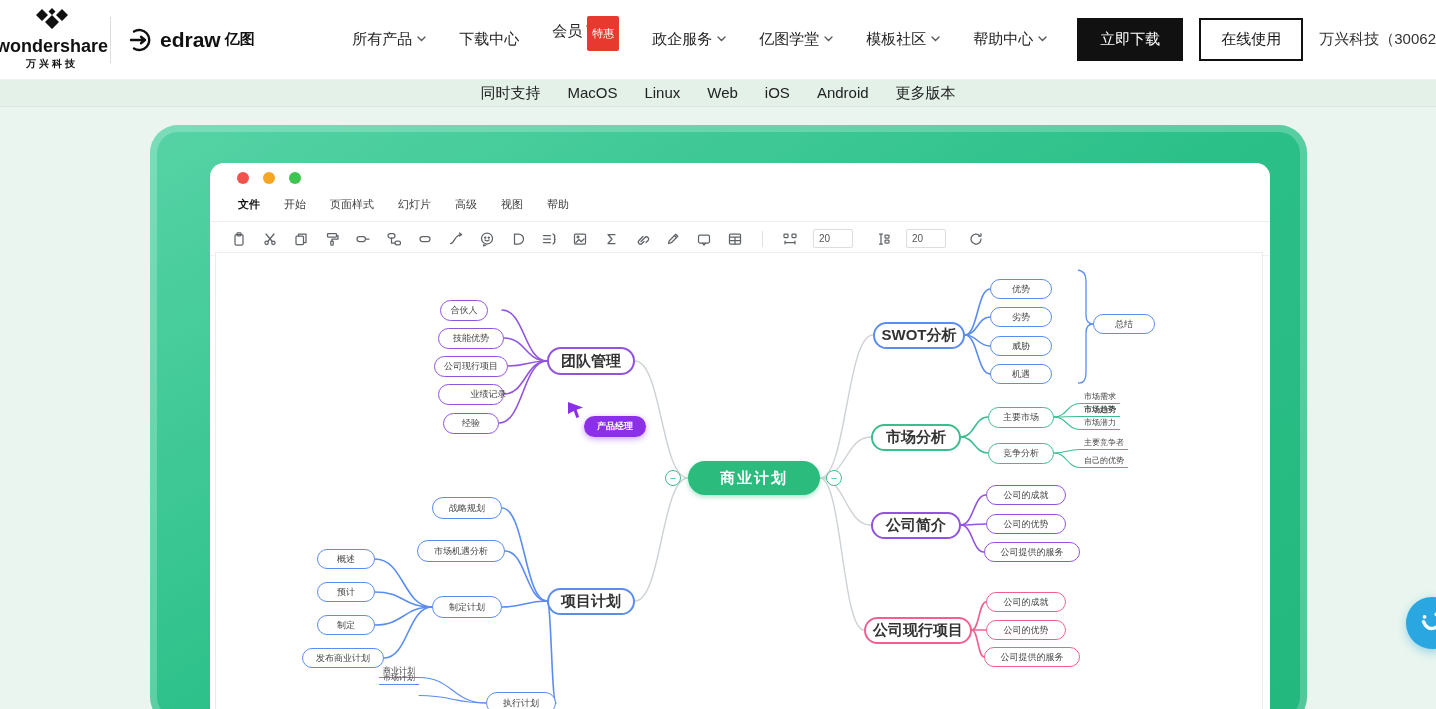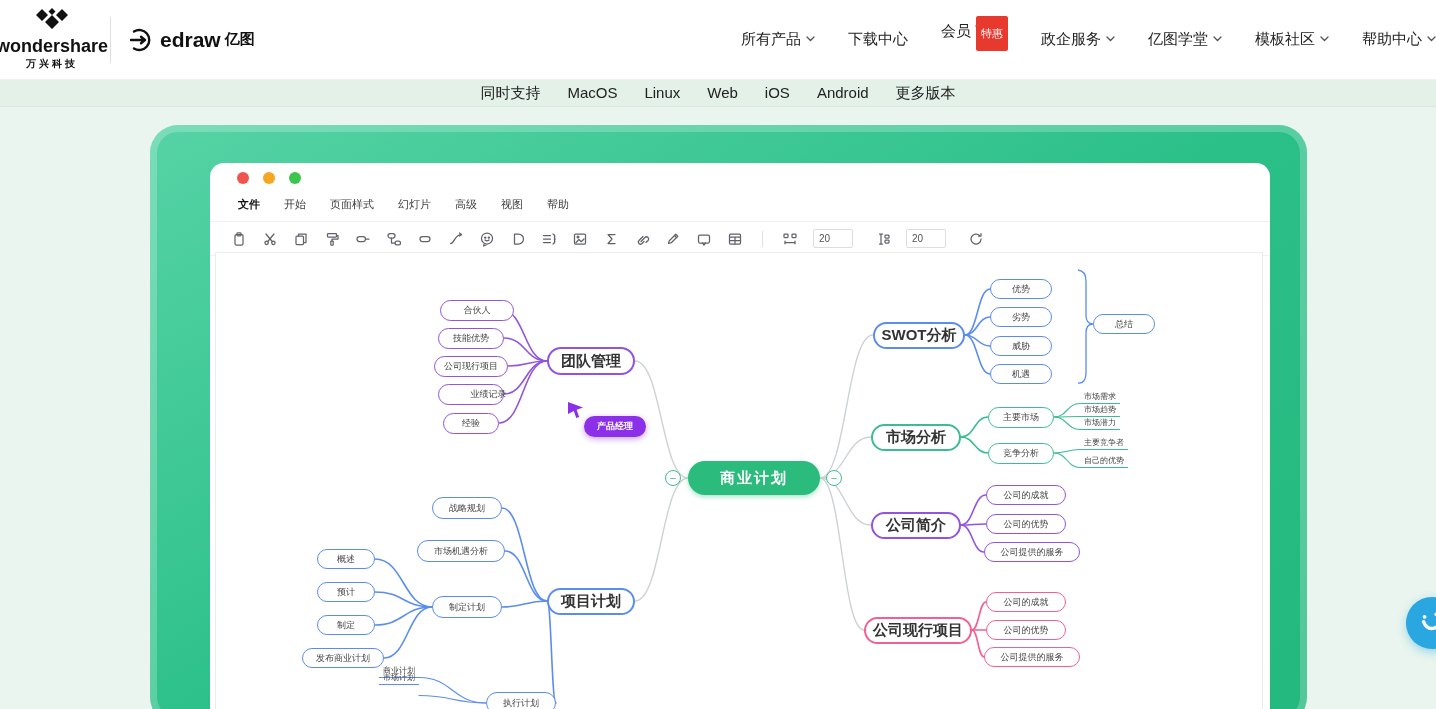--- a/index.html
+++ b/index.html
@@ -116,20 +116,25 @@
           <path d="M1 1l3.5 3.5L8 1" fill="none" stroke="#555" stroke-width="1.3" stroke-linecap="round"></path>
         </svg>
       </div>
       <div class="nav-item">
         <span>帮助中心</span>
         <svg class="chev" width="9" height="6" viewBox="0 0 9 6">
           <path d="M1 1l3.5 3.5L8 1" fill="none" stroke="#555" stroke-width="1.3" stroke-linecap="round"></path>
         </svg>
       </div>
     </nav>
+  <div class="header-actions">
+    <button class="btn-dl">立即下载</button>
+    <button class="btn-online">在线使用</button>
+    <span class="stock">万兴科技（30062</span>
+  </div>
 </header>
 
 <div class="platform-bar">
   <span>同时支持</span>
   <span id="platform-items" style="display:flex;gap:27px">
       <span class="pf">MacOS</span>
       <span class="pf">Linux</span>
       <span class="pf">Web</span>
       <span class="pf">iOS</span>
       <span class="pf">Android</span>
@@ -324,37 +329,37 @@
           <path d="M216 354 C192 354 192 405 168 405" fill="none" stroke="#5b8def" stroke-width="1.6" stroke-linecap="round"></path>
           <path d="M270 450 C236.5 450 236.5 424.5 203 424.5" fill="none" stroke="#5b8def" stroke-width="1.1" stroke-linecap="round"></path>
           <path d="M270 450 C236.5 450 236.5 442.5 203 442.5" fill="none" stroke="#5b8def" stroke-width="1.1" stroke-linecap="round"></path>
           <path d="M862 17 Q870 18 870 28 L870 62 Q870 71 877 71 Q870 71 870 80 L870 119 Q870 131 862 130" fill="none" stroke="#5b8def" stroke-width="1.3"></path>
         </svg>
       <div id="node-layer">
           <div class="node n-center" style="left: 472px; top: 208px; width: 132px; height: 34px;">商业计划</div>
           <div class="node n-collapse" style="left: 449px; top: 217px; width: 16px; height: 16px;">−</div>
           <div class="node n-collapse" style="left: 610px; top: 217px; width: 16px; height: 16px;">−</div>
           <div class="node n-branch" style="left: 331px; top: 94px; width: 88px; height: 28px; --c: #9254de;">团队管理</div>
-          <div class="node n-sub" style="left: 224px; top: 46.5px; width: 74px; height: 21px; font-family: Liberation Mono, monospace; --c: #9254de;">合伙人</div>
+          <div class="node n-sub" style="left: 224px; top: 46.5px; width: 48px; height: 21px; font-family: Liberation Mono, monospace; --c: #9254de;">合伙人</div>
           <div class="node n-sub" style="left: 222px; top: 74.5px; width: 66px; height: 21px; --c: #9254de;">技能优势</div>
           <div class="node n-sub" style="left: 218px; top: 102.5px; width: 74px; height: 21px; --c: #9254de;">公司现行项目</div>
           <div class="node n-sub" style="left: 222px; top: 130.5px; width: 66px; height: 21px; padding-left: 35px; --c: #9254de;">业绩记录</div>
           <div class="node n-sub" style="left: 227px; top: 159.5px; width: 56px; height: 21px; --c: #9254de;">经验</div>
           <div class="node n-tag" style="left: 368px; top: 162.5px; width: 62px; height: 21px;">产品经理</div>
           <div class="node n-branch" style="left: 657px; top: 68.5px; width: 92px; height: 27px; --c: #5b8def;">SWOT分析</div>
           <div class="node n-sub" style="left: 774px; top: 26px; width: 62px; height: 20px; --c: #5b8def;">优势</div>
           <div class="node n-sub" style="left: 774px; top: 54px; width: 62px; height: 20px; --c: #5b8def;">劣势</div>
           <div class="node n-sub" style="left: 774px; top: 83px; width: 62px; height: 20px; --c: #5b8def;">威胁</div>
           <div class="node n-sub" style="left: 774px; top: 111px; width: 62px; height: 20px; --c: #5b8def;">机遇</div>
           <div class="node n-sub" style="left: 877px; top: 61px; width: 62px; height: 20px; --c: #5b8def;">总结</div>
           <div class="node n-branch" style="left: 655px; top: 170.5px; width: 90px; height: 27px; --c: #3cbd8e;">市场分析</div>
           <div class="node n-sub" style="left: 772px; top: 153.5px; width: 66px; height: 21px; --c: #3cbd8e;">主要市场</div>
           <div class="node n-sub" style="left: 772px; top: 189.5px; width: 66px; height: 21px; --c: #3cbd8e;">竞争分析</div>
           <div class="node n-leaf" style="left: 864px; top: 139.5px; width: 40px; height: 11px; --c: #3cbd8e;">市场需求</div>
-          <div class="node n-leaf" style="left: 864px; top: 152.5px; width: 40px; height: 11px; --c: #3cbd8e;">市场趋势</div>
+          <div class="node n-leaf" style="left: 864px; top: 152.5px; width: 40px; height: 11px; font-weight: bold; --c: #3cbd8e;">市场趋势</div>
           <div class="node n-leaf" style="left: 864px; top: 165.5px; width: 40px; height: 11px; --c: #3cbd8e;">市场潜力</div>
           <div class="node n-leaf" style="left: 864px; top: 185.5px; width: 48px; height: 11px; --c: #3cbd8e;">主要竞争者</div>
           <div class="node n-leaf" style="left: 864px; top: 203.5px; width: 48px; height: 11px; --c: #3cbd8e;">自己的优势</div>
           <div class="node n-branch" style="left: 655px; top: 258.5px; width: 90px; height: 27px; --c: #9254de;">公司简介</div>
           <div class="node n-sub" style="left: 770px; top: 232px; width: 80px; height: 20px; --c: #9254de;">公司的成就</div>
           <div class="node n-sub" style="left: 770px; top: 261px; width: 80px; height: 20px; --c: #9254de;">公司的优势</div>
           <div class="node n-sub" style="left: 768px; top: 289px; width: 96px; height: 20px; --c: #9254de;">公司提供的服务</div>
           <div class="node n-branch" style="left: 648px; top: 363.5px; width: 108px; height: 27px; --c: #f2608f;">公司现行项目</div>
           <div class="node n-sub" style="left: 770px; top: 339px; width: 80px; height: 20px; --c: #f2608f;">公司的成就</div>
           <div class="node n-sub" style="left: 770px; top: 367px; width: 80px; height: 20px; --c: #f2608f;">公司的优势</div>

